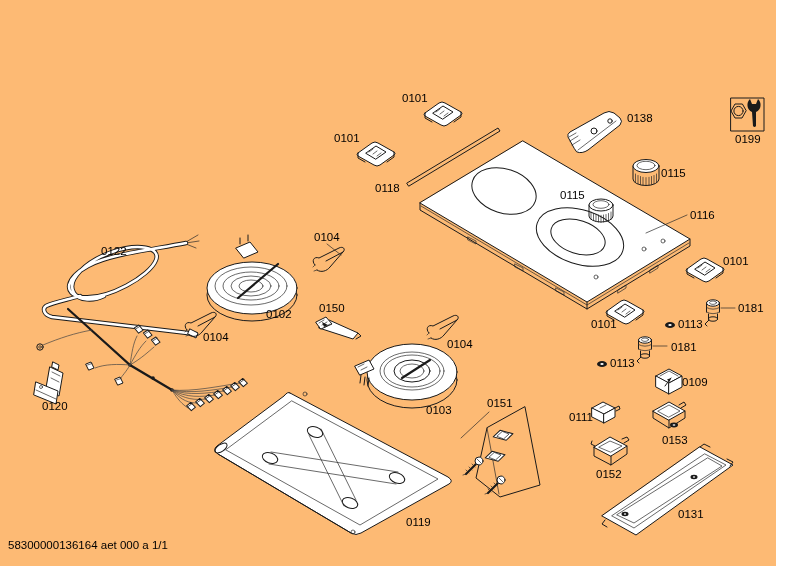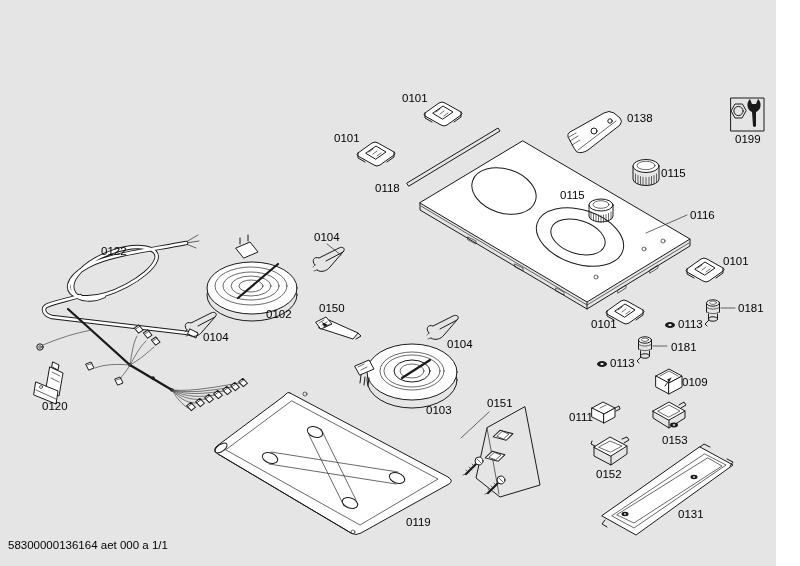--- a/index.html
+++ b/index.html
@@ -1,16 +1,16 @@
 <!DOCTYPE html>
 <html><head>
 <meta charset="utf-8">
 <style>
   html,body{margin:0;padding:0;background:#fff;}
-  .stage{position:relative;width:776px;height:566px;background:#e5e5e5;overflow:hidden;
+  .stage{position:relative;width:776px;height:566px;background:#fdba74;overflow:hidden;
          font-family:"Liberation Sans",sans-serif;}
   svg{position:absolute;left:0;top:0;}
   .s  {fill:none;stroke:#1a1a1a;stroke-width:1;stroke-linejoin:round;stroke-linecap:round;}
   .sw {fill:#ffffff;stroke:#1a1a1a;stroke-width:1;stroke-linejoin:round;stroke-linecap:round;}
   .thin{fill:none;stroke:#2a2a2a;stroke-width:.7;stroke-linejoin:round;stroke-linecap:round;}
   .wire{fill:none;stroke:#444;stroke-width:.7;stroke-linecap:round;}
   .thick{fill:none;stroke:#1a1a1a;stroke-width:2.2;stroke-linecap:round;}
   .tube{fill:none;stroke:#1a1a1a;stroke-width:4.4;stroke-linecap:round;}
   .tubein{fill:none;stroke:#ffffff;stroke-width:2.6;stroke-linecap:round;}
   .dark{fill:#1a1a1a;stroke:none;}

